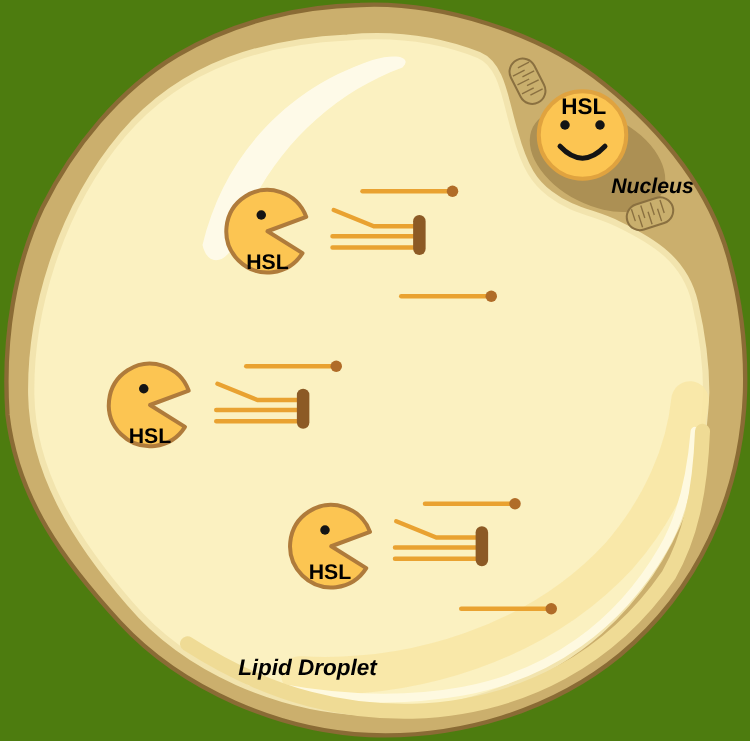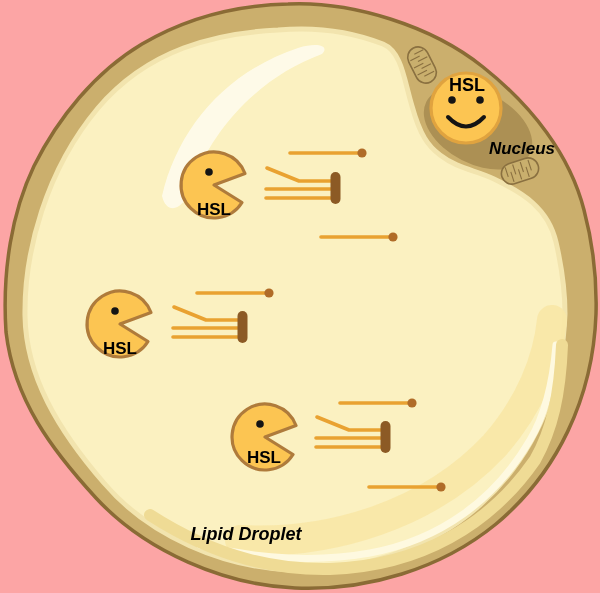--- a/index.html
+++ b/index.html
@@ -1,16 +1,16 @@
 <!DOCTYPE html>
 <html><head>
 <meta charset="utf-8">
 <style>
   html,body{margin:0;padding:0;background:#ffffff;}
-  .stage{width:600px;height:593px;position:relative;background:#fca5a5;overflow:hidden;}
+  .stage{width:600px;height:593px;position:relative;background:#4d7c0f;overflow:hidden;}
   svg text{font-family:"Liberation Sans","DejaVu Sans",sans-serif;font-weight:700;}
   text.organelle-label{font-style:italic;font-size:17px;}
   text.droplet-label{font-style:italic;font-size:18px;}
   text.enzyme-label{font-size:17px;}
   text.enzyme-label-big{font-size:18px;}
 </style>
 </head>
 <body>
 
 <div class="stage">

